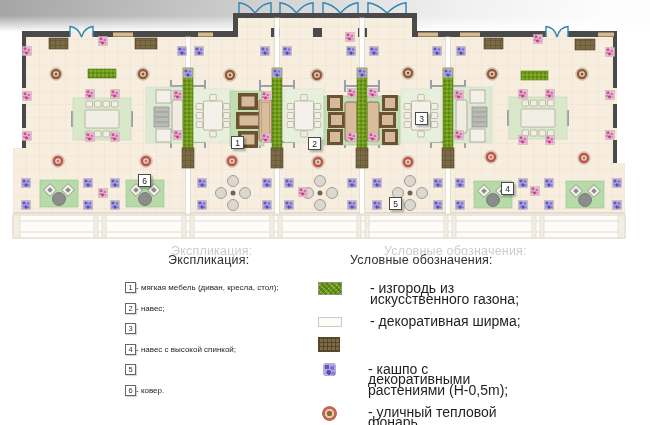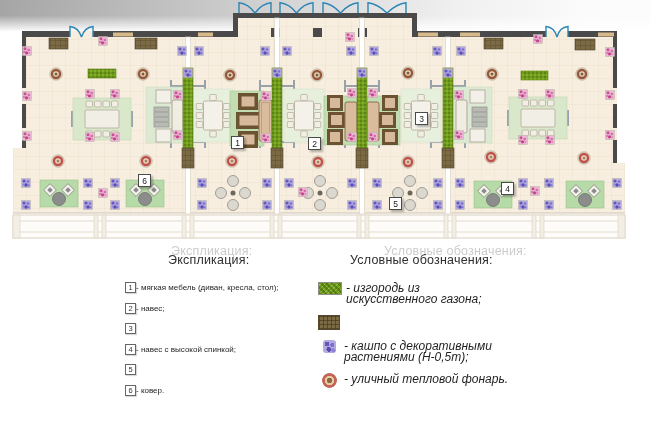--- a/index.html
+++ b/index.html
@@ -32,21 +32,21 @@
   .expl-rows{margin-top:6px;}
   .expl-row{display:flex;align-items:flex-start;margin-bottom:9.5px;height:11px;}
   .num-box{flex:0 0 auto;width:11px;height:11px;border:1px solid #666;background:#fff;
     box-sizing:border-box;font-size:7.5px;line-height:9px;text-align:center;color:#333;
     box-shadow:1px 1px 1px rgba(0,0,0,.15);}
   .expl-row .txt{font-size:8px;line-height:10px;color:#1f1f1f;padding-top:1px;}
 
   .legend-rows{margin-top:6px;}
   .legend-row{display:flex;align-items:flex-start;margin-bottom:10.5px;min-height:11px;}
   .icon-cell{flex:0 0 22px;display:flex;justify-content:center;padding-top:0px;}
-  .legend-row .txt{margin-left:4px;font-size:12px;line-height:10.5px;color:#1f1f1f;width:168px;padding-top:1px;font-style:italic;}
+  .legend-row .txt{margin-left:28px;font-size:14px;line-height:10.5px;color:#1f1f1f;width:168px;padding-top:1px;}
 
   
   .sw-hedge{width:22px;height:11px;background:#6f9c1c;border:1px solid #8e9086;
     background-image:repeating-linear-gradient(45deg,rgba(45,75,5,.40) 0 2px,transparent 2px 4px),
                      repeating-linear-gradient(-45deg,rgba(190,225,100,.45) 0 1px,transparent 1px 3px);}
   .sw-screen{width:22px;height:8px;background:#fdfdfa;border:1px solid #d2ccbe;box-shadow:inset 0 0 2px #eee;margin-top:2px;}
   .sw-chest{width:20px;height:13px;background:#7b6a43;border:1px solid #57492c;
     background-image:repeating-linear-gradient(0deg,rgba(58,47,24,.55) 0 1px,transparent 1px 4px),
                      repeating-linear-gradient(90deg,rgba(58,47,24,.55) 0 1px,transparent 1px 4px);}
   .sw-pink{width:13px;height:13px;border-radius:3px;
@@ -489,20 +489,26 @@
   </div>
   <div class="legend-rows">
     <div class="legend-row">
       <span class="icon-cell">
           <span class="sw-hedge"></span>
         </span>
       <span class="txt">- изгородь из искусственного газона;</span>
     </div>
     <div class="legend-row">
       <span class="icon-cell">
+          <span class="sw-screen"></span>
+        </span>
+      <span class="txt">- декоративная ширма;</span>
+    </div>
+    <div class="legend-row">
+      <span class="icon-cell">
           <span class="sw-chest"></span>
         </span>
     </div>
     <div class="legend-row">
       <span class="icon-cell">
           <span class="sw-purple"></span>
         </span>
       <span class="txt">- кашпо с декоративными растениями (H-0,5m);</span>
     </div>
     <div class="legend-row">

